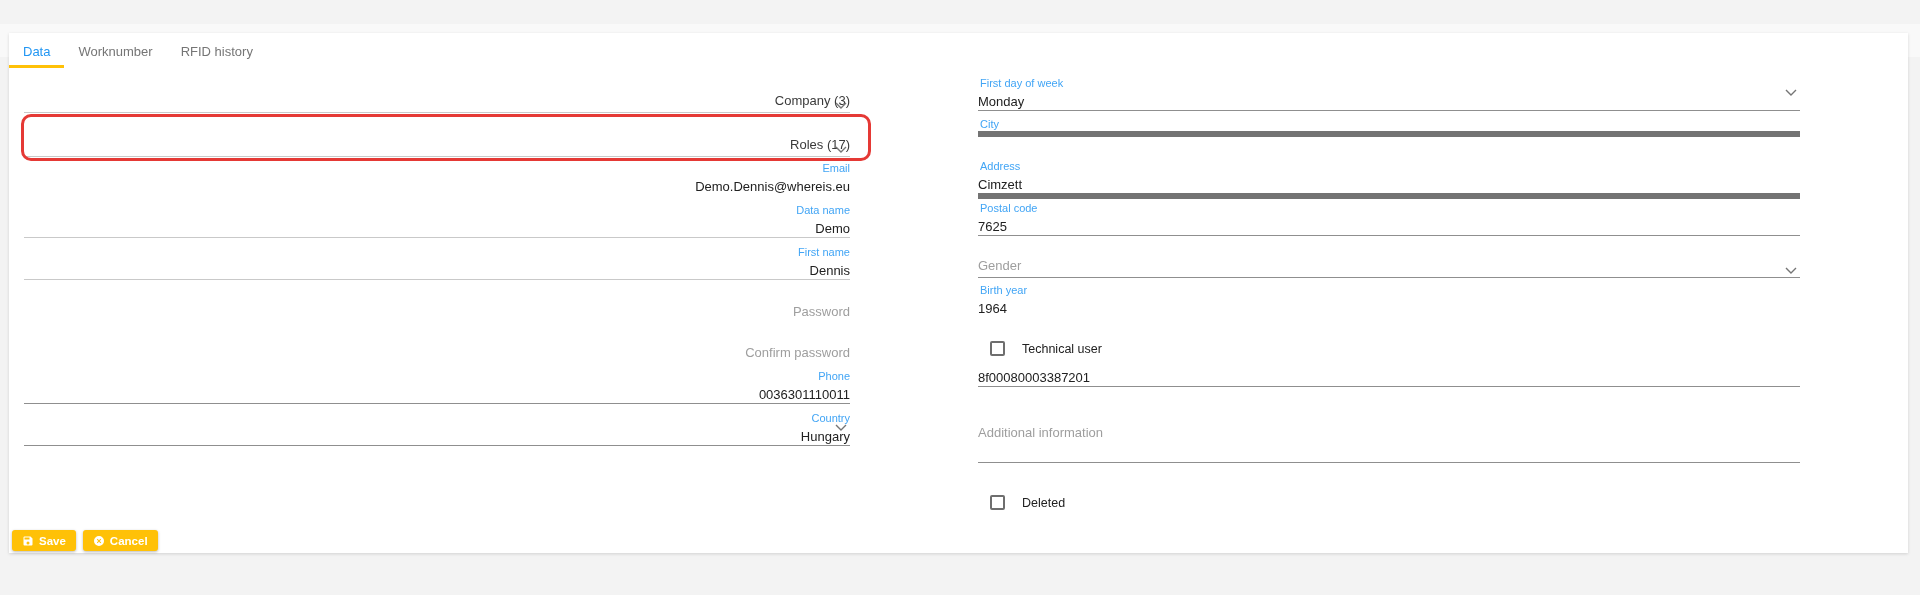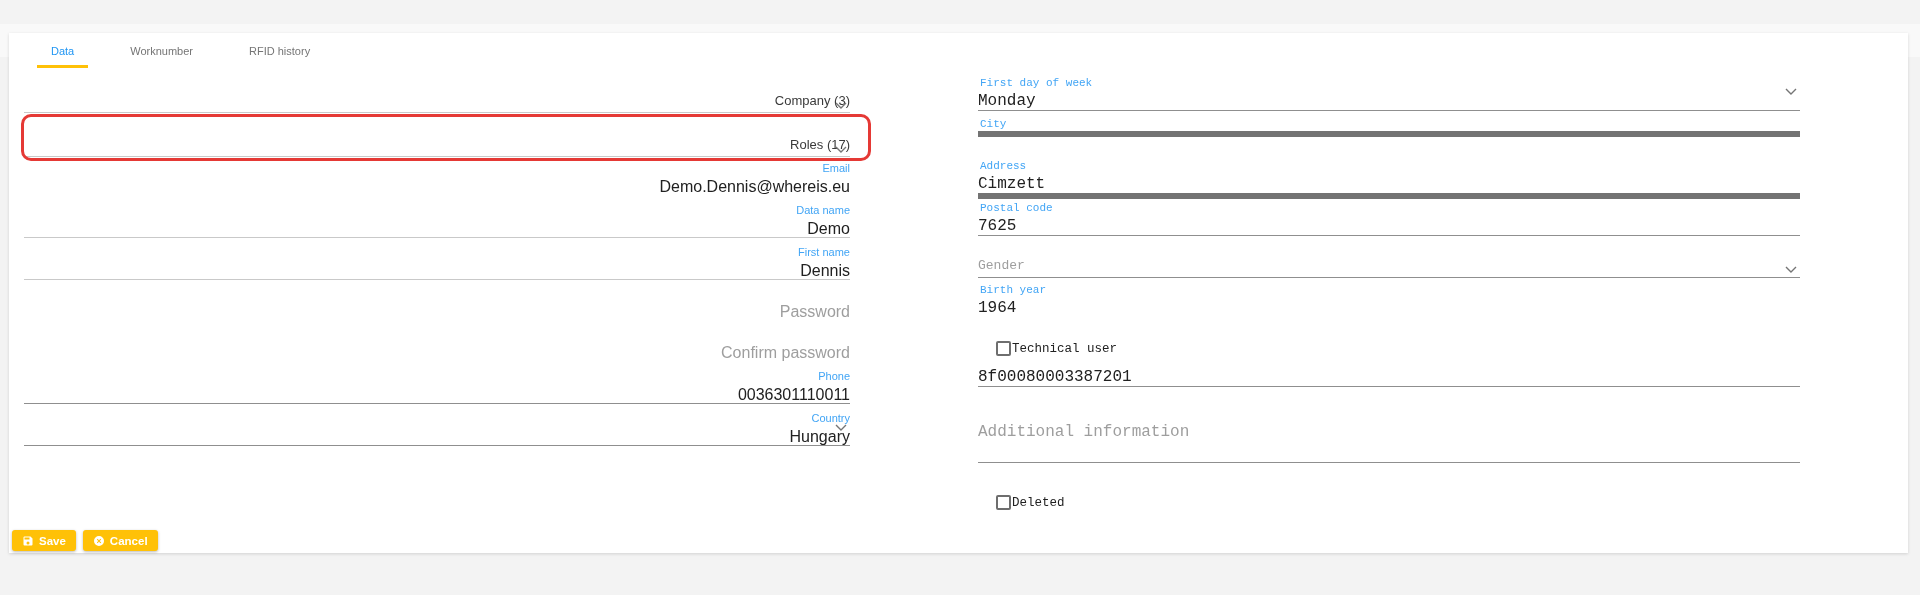--- a/index.html
+++ b/index.html
@@ -13,53 +13,53 @@
   .page-title { position:absolute; left:18px; top:7px; font-size:13.5px; font-weight:bold; color:#3d3d3d; }
   .close-btn { position:absolute; right:18px; top:2px; font-size:20px; color:#4a4a4a; cursor:pointer; line-height:28px; padding:0 4px; }
 
   .card {
     position:absolute; left:9px; top:33px; width:1899px; height:520px;
     background:#fff; box-shadow:0 1px 3px rgba(0,0,0,0.14);
   }
 
   .tabs { display:flex; padding-left:0; }
   .tab {
-    padding:11px 14px 6px 14px; font-size:11px; color:#757575; cursor:pointer;
-    border-bottom:3px solid transparent; line-height:15px;margin-left:28px;
+    padding:11px 14px 6px 14px; font-size:13px; color:#757575; cursor:pointer;
+    border-bottom:3px solid transparent; line-height:15px;
   }
   .tab.active { color:#2196f3; border-bottom-color:#ffc107; }
 
   .col { position:absolute; top:0; height:100%; }
   .col-left  { left:15px;  width:826px;text-align:right; }
-  .col-right { left:969px; width:822px;font-family:Liberation Mono, monospace; }
+  .col-right { left:969px; width:822px; }
 
   .fgroup { position:absolute; left:0; right:0; }
   .flabel { font-size:11px; line-height:14px; color:#42a5f5; padding-left:2px; }
-  .fvalue { font-size:16px; line-height:17px; color:#212121; margin-top:3px; white-space:nowrap; }
+  .fvalue { font-size:13px; line-height:17px; color:#212121; margin-top:3px; white-space:nowrap; }
   .placeholder { color:#9e9e9e; }
   .req { color:#f44336; }
 
   .u-med   { border-bottom:1px solid #c9c9c9; }
   .u-dark  { border-bottom:1px solid #8f8f8f; }
   .u-faint { border-bottom:6px solid #737373; }
 
   .select-row {
     position:absolute; left:0; right:0; height:23px; padding-top:3px;
     font-size:13px; color:#3a3a3a; cursor:pointer;
   }
   .chev { position:absolute; right:3px; }
   .select-row .chev { top:8px; }
   .fgroup .chev { bottom:9px; }
 
   .annotation {
     position:absolute; left:-3px; top:81px; width:850px; height:47px;
     border:3px solid #e53935; border-radius:10px; pointer-events:none; z-index:5;
   }
 
-  .cbrow { position:absolute; left:18px; display:flex; align-items:center; gap:1px; cursor:pointer; }
+  .cbrow { position:absolute; left:12px; display:flex; align-items:center; gap:17px; cursor:pointer; }
   .cbox { width:15px; height:15px; border:2px solid #6e6e6e; border-radius:2px; background:#fff; flex:0 0 auto; }
   .cbl { font-size:12.5px; color:#212121; }
 
   .actions { position:absolute; left:3px; top:497px; display:flex; gap:7px; }
   .btn {
     display:inline-flex; align-items:center; gap:5px; height:21px; padding:0 10px;
     background:#ffc107; color:#fff; font-size:11.5px; font-weight:600;
     border:none; border-radius:3px; cursor:pointer;
     box-shadow:0 1px 3px rgba(0,0,0,0.28); font-family:"Liberation Sans", sans-serif;
   }

